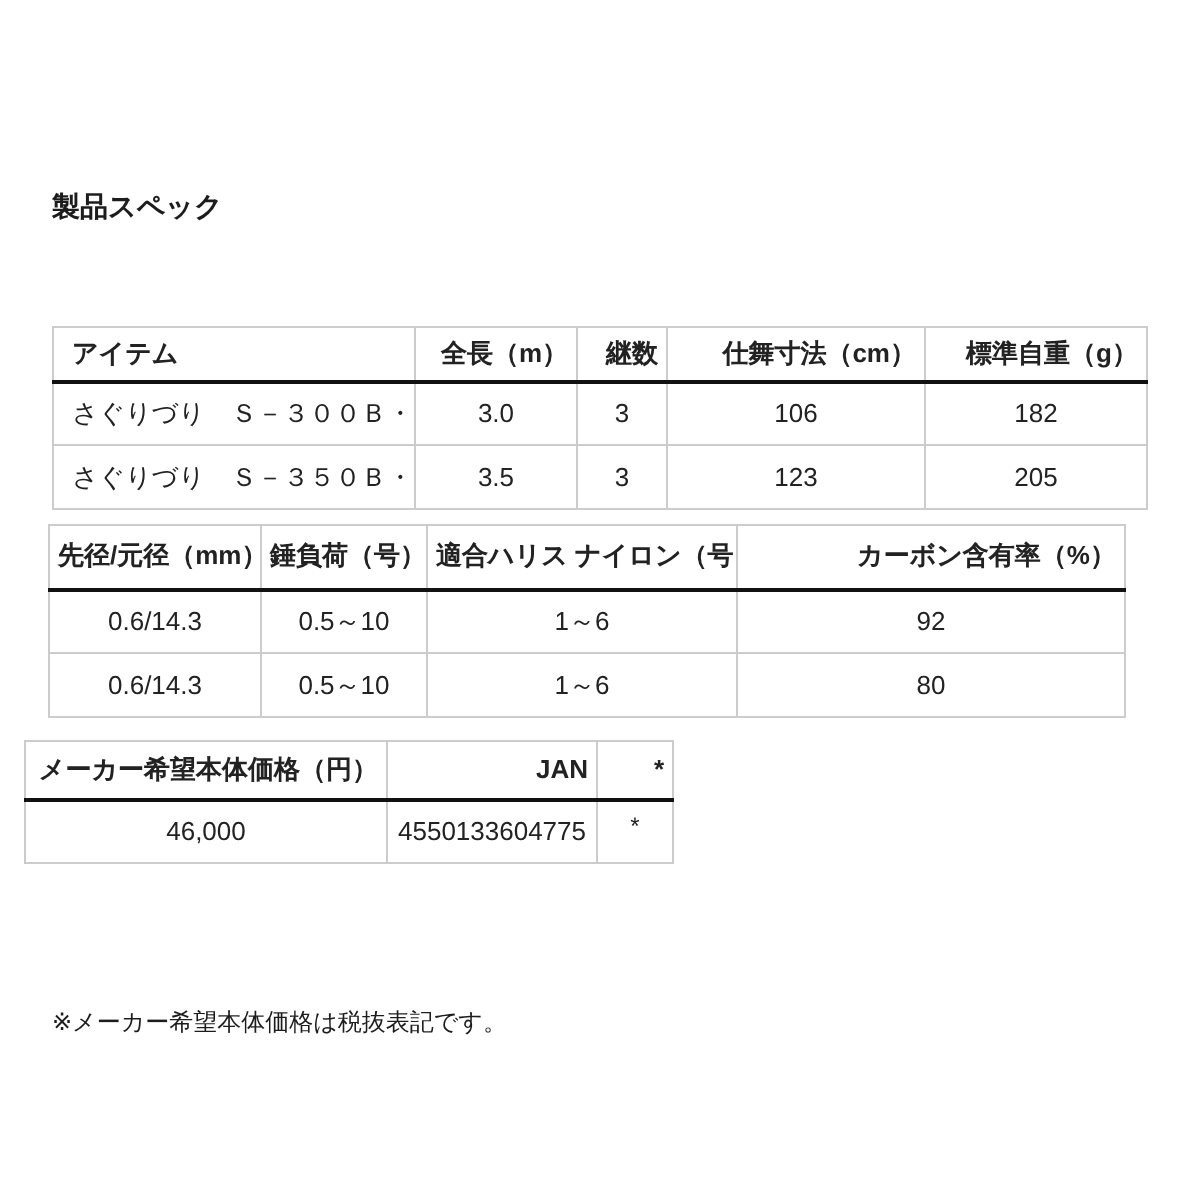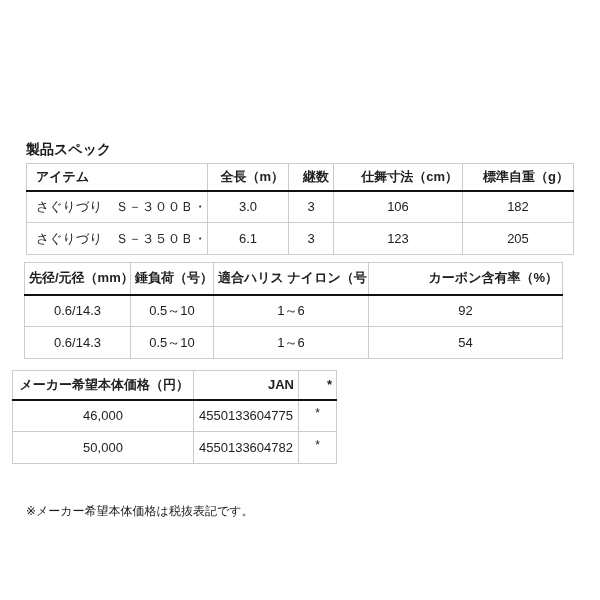--- a/index.html
+++ b/index.html
@@ -6,21 +6,21 @@
   html, body {
     width: 600px; height: 600px;
     background: #ffffff;
     font-family: "Liberation Sans", "DejaVu Sans", sans-serif;
     color: #222222;
   }
   .page { position: relative; width: 600px; height: 600px; overflow: hidden; }
 
   .page-title {
     position: absolute; left: 26px; top: 95px;
-    font-size: 14px; font-weight: bold; color: #1c1c1c; margin-top: 46px;
+    font-size: 14px; font-weight: bold; color: #1c1c1c;
   }
 
   table {
     border-collapse: collapse;
     table-layout: fixed;
     font-size: 13px;
     color: #222222;
     background: #ffffff;
   }
   th, td {
@@ -87,21 +87,21 @@
     <tbody>
       <tr>
         <td class="cell-item">さぐりづり　Ｓ－３００Ｂ・Ｑ</td>
         <td>3.0</td>
         <td>3</td>
         <td>106</td>
         <td>182</td>
       </tr>
       <tr>
         <td class="cell-item">さぐりづり　Ｓ－３５０Ｂ・Ｑ</td>
-        <td>6.1</td>
+        <td>3.5</td>
         <td>3</td>
         <td>123</td>
         <td>205</td>
       </tr>
     </tbody>
   </table>
 
   <table class="t2">
     <colgroup>
       <col style="width:106px">
@@ -121,21 +121,21 @@
       <tr>
         <td>0.6/14.3</td>
         <td>0.5～10</td>
         <td>1～6</td>
         <td>92</td>
       </tr>
       <tr>
         <td>0.6/14.3</td>
         <td>0.5～10</td>
         <td>1～6</td>
-        <td>54</td>
+        <td>80</td>
       </tr>
     </tbody>
   </table>
 
   <table class="t3">
     <colgroup>
       <col style="width:181px">
         <col style="width:105px">
         <col style="width:38px">
     </colgroup>
@@ -145,23 +145,18 @@
         <th>JAN</th>
         <th>*</th>
       </tr>
     </thead>
     <tbody>
       <tr>
         <td>46,000</td>
         <td>4550133604775</td>
         <td class="cell-star"><span>*</span></td>
       </tr>
-      <tr>
-        <td>50,000</td>
-        <td>4550133604782</td>
-        <td class="cell-star"><span>*</span></td>
-      </tr>
     </tbody>
   </table>
 
   <div class="footnote">※メーカー希望本体価格は税抜表記です。</div>
 
 </div>
 
 </body></html>

